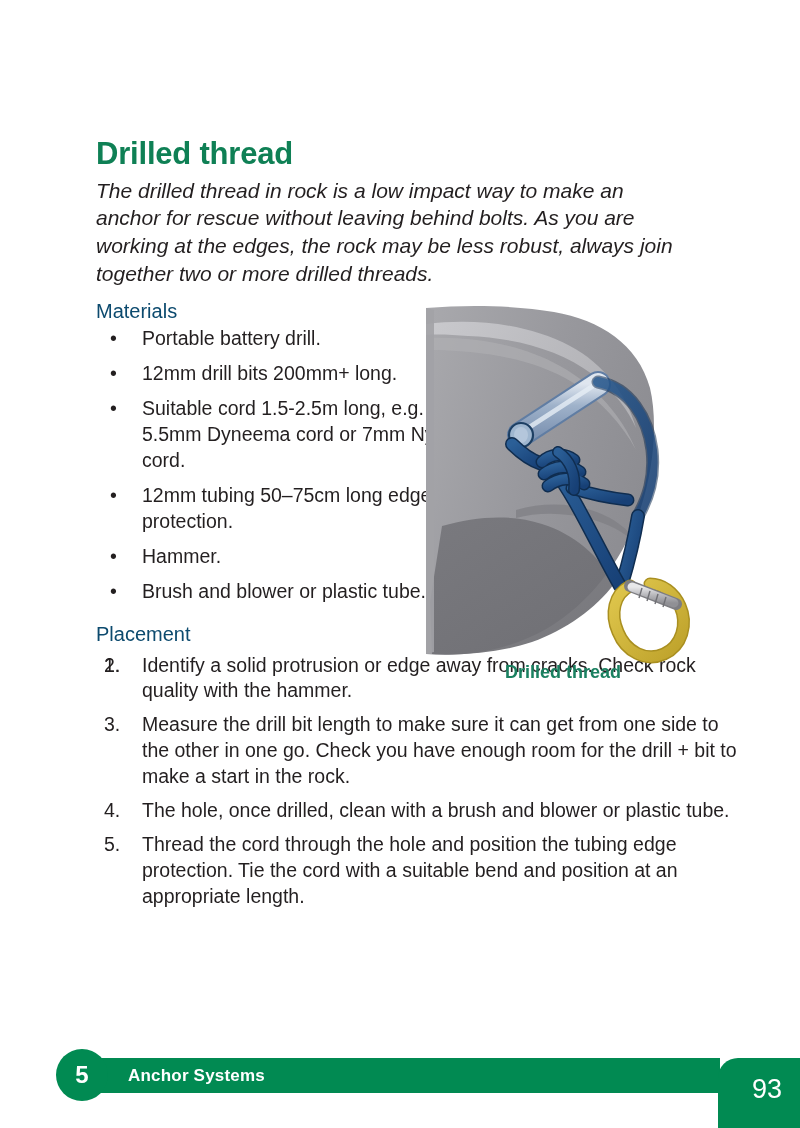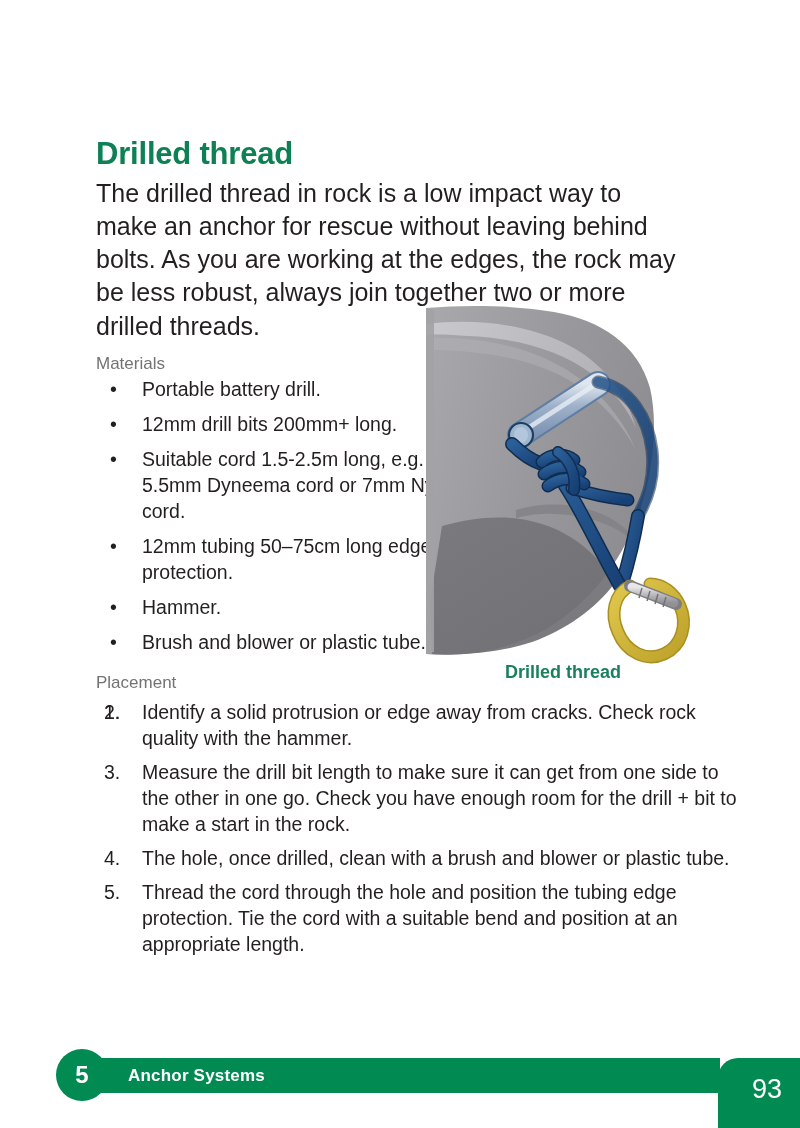--- a/index.html
+++ b/index.html
@@ -35,31 +35,32 @@
   .h1 {
     font-size: 31px;
     font-weight: bold;
     color: #0f8055;
     letter-spacing: -0.2px;
     line-height: 1.05;
     margin: 0 0 6px 0;
   }
 
   .intro {
-    font-size: 25px;
+    font-size: 21px;
     line-height: 1.33;
     margin: 0;
     width: 592px;
     color: #231f20;
+    font-style: italic;
   }
 
   .h2 {
-    font-size: 17px;
+    font-size: 20px;
     font-weight: normal;
-    color: #737373;
+    color: #0c4a6e;
     line-height: 1.1;
     margin: 12px 0 4px 0;
   }
 
   .h2.placement {
     margin-top: 18px;
   }
 
   
   ul.materials, ol.placement {

